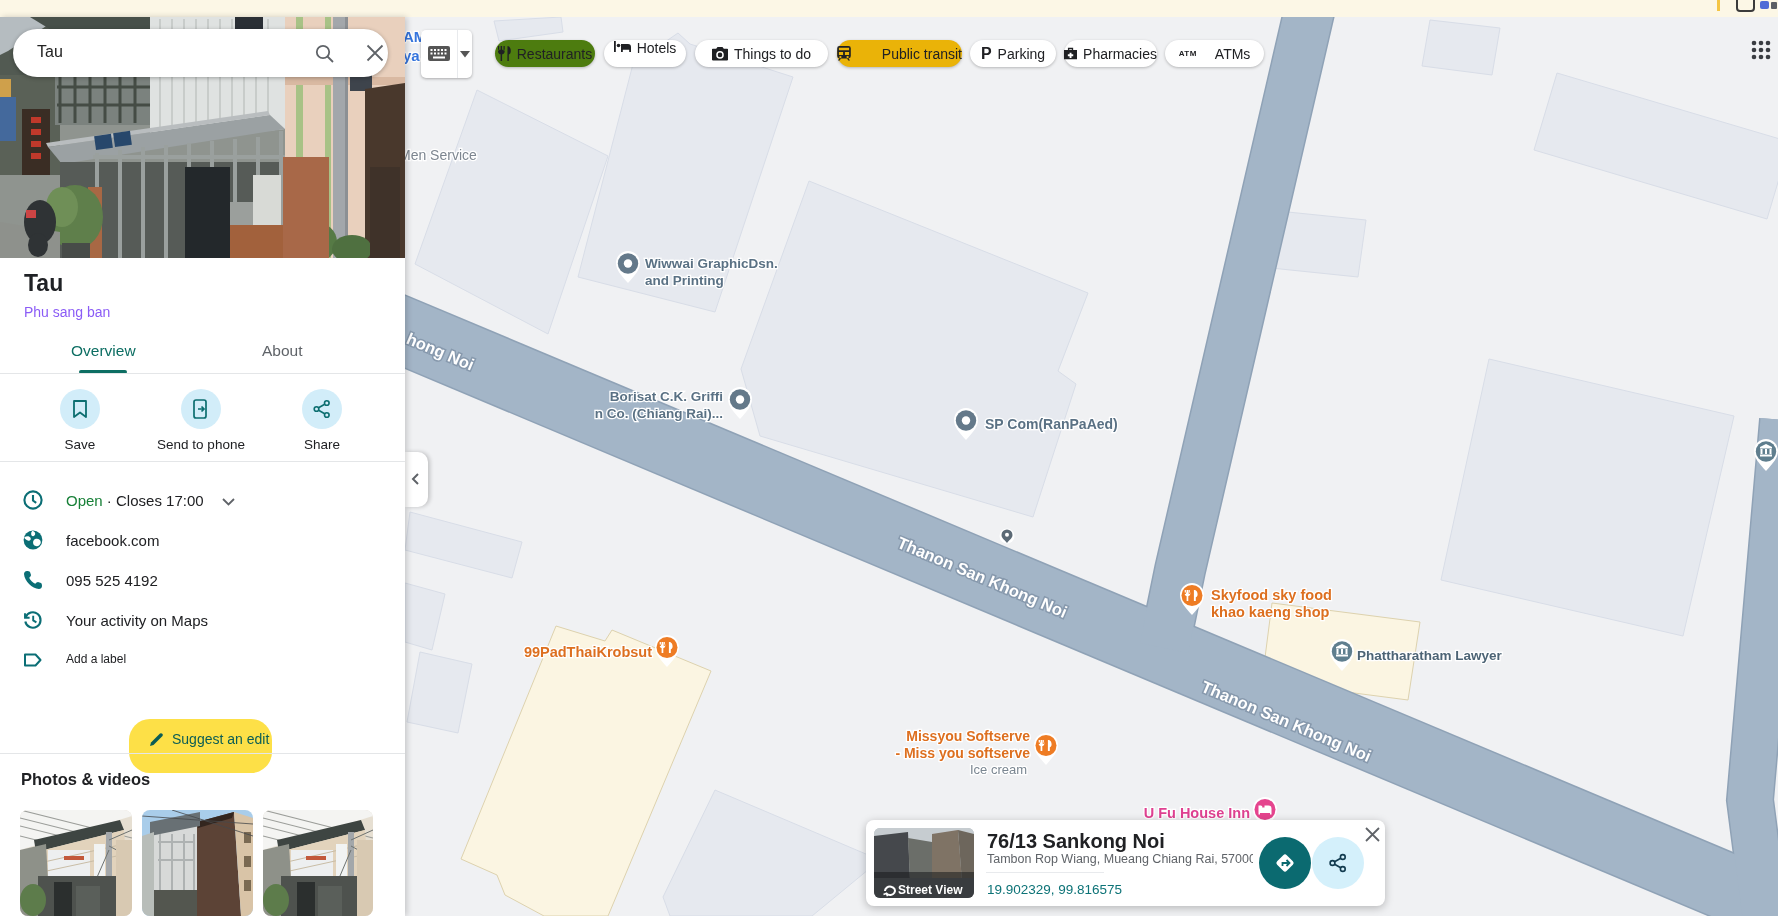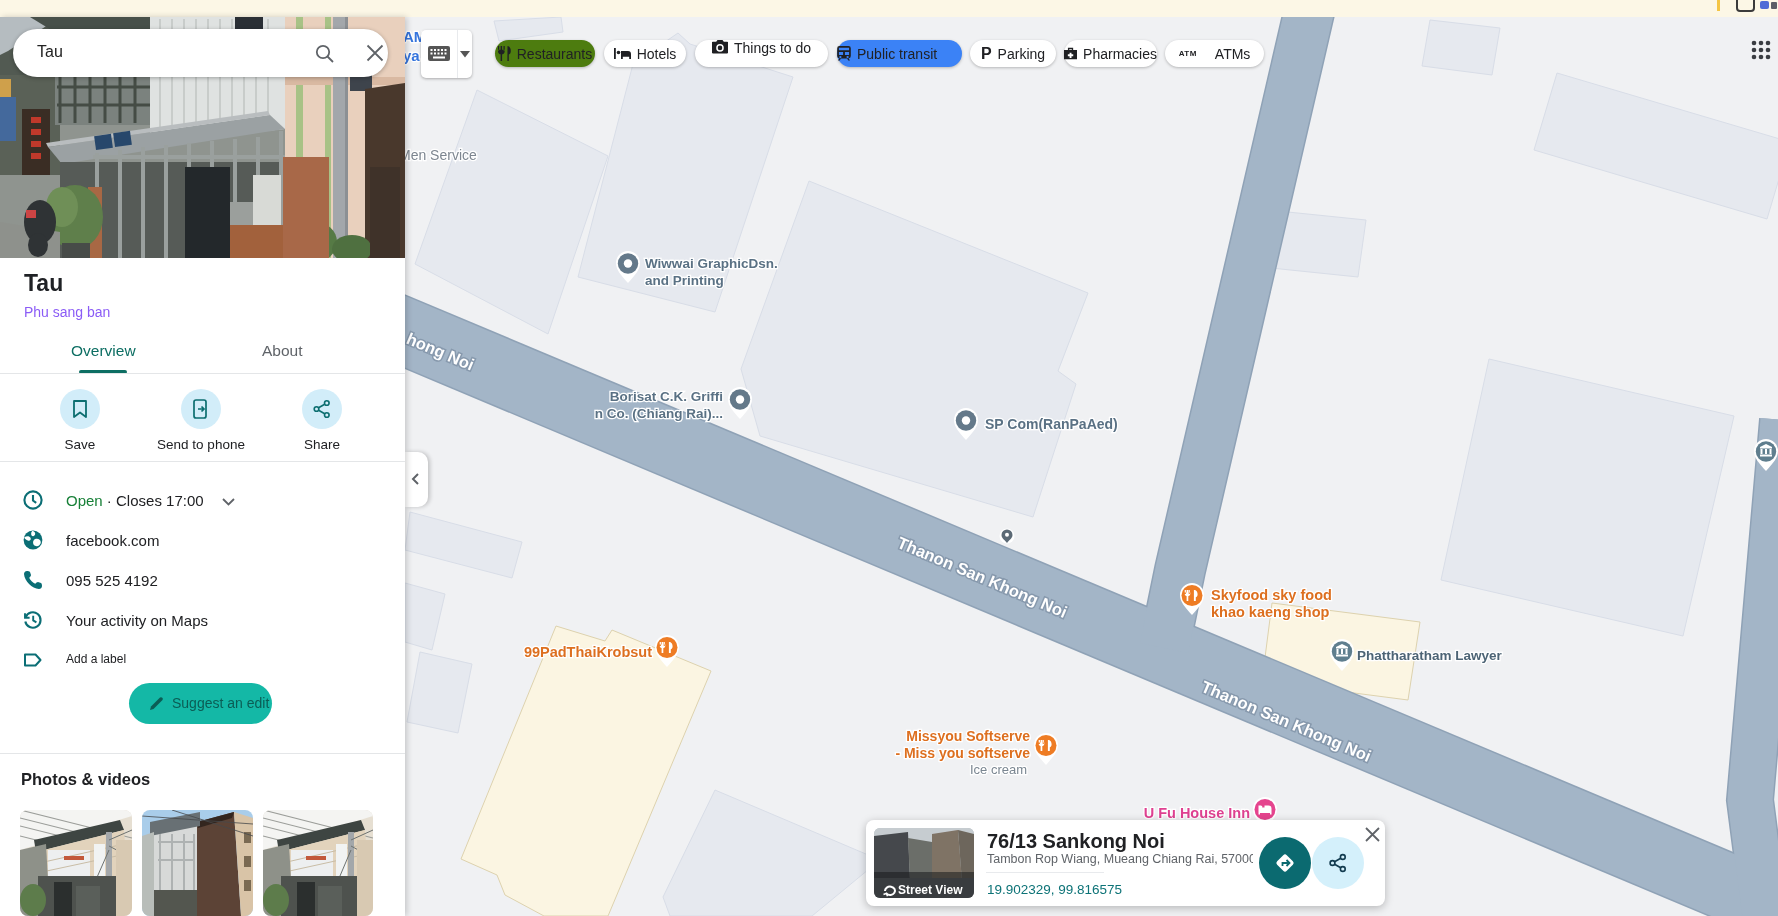--- a/index.html
+++ b/index.html
@@ -205,39 +205,39 @@
     <svg width="13" height="15" viewBox="0 0 13 15" style="margin-right:6px">
         <g fill="#1f2023">
           <rect x="2.6" y="0" width="1.5" height="15"></rect>
           <path d="M0,0 h1.2 v4.5 h-1.2 Z M5.5,0 h1.2 v4.5 h-1.2 Z M0,5 a3.3,3.3 0 0 0 6.7,0 l0,-1.2 h-6.7 Z"></path>
           <path d="M9.5,0 c2.4,0.4 3.3,2.8 3.3,5 c0,2 -0.8,3.2 -2,3.5 L10.8,15 h-1.4 Z"></path>
         </g>
       </svg>
     <span>Restaurants</span>
   </div>
 
-  <div class="abs" style="left:604px;width:82px;height:27px;background:#fff;border-radius:14px;box-shadow:0 1px 3px rgba(0,0,0,.25);display:flex;align-items:center;justify-content:center">
+  <div class="abs" style="left:604px;width:82px;height:27px;background:#fff;border-radius:14px;box-shadow:0 1px 3px rgba(0,0,0,.25);display:flex;justify-content:center">
     <svg width="17" height="13" viewBox="0 0 17 13" style="margin-right:6px">
         <g fill="#1f2023">
           <rect x="0" y="1" width="1.8" height="11"></rect>
           <circle cx="4.5" cy="5.5" r="1.8"></circle>
           <path d="M7,4 h7 a3,3 0 0 1 3,3 v5 h-1.8 v-2.2 H8.8 V12 H7 Z"></path>
         </g>
       </svg>
     <span>Hotels</span>
   </div>
 
-  <div class="abs" style="left:695px;width:133px;height:27px;background:#fff;border-radius:14px;box-shadow:0 1px 3px rgba(0,0,0,.25);display:flex;justify-content:center">
+  <div class="abs" style="left:695px;width:133px;height:27px;background:#fff;border-radius:14px;box-shadow:0 1px 3px rgba(0,0,0,.25);display:flex;align-items:center;justify-content:center">
     <svg width="16" height="14" viewBox="0 0 16 14" style="margin-right:6px">
         <path d="M5.5,0 h5 l1.3,1.8 H15 a1.4,1.4 0 0 1 1.4,1.4 V12 a1.4,1.4 0 0 1 -1.4,1.4 H1 A1.4,1.4 0 0 1 -0.4,12 V3.2 A1.4,1.4 0 0 1 1,1.8 h3.2 Z M8,4.1 a3.8,3.8 0 1 0 0,7.6 a3.8,3.8 0 0 0 0,-7.6 Z M8,5.6 a2.3,2.3 0 1 1 0,4.6 a2.3,2.3 0 0 1 0,-4.6 Z" fill="#1f2023"></path>
       </svg>
     <span>Things to do</span>
   </div>
 
-  <div class="abs" style="left:837px;width:125px;height:27px;background:#3b82f6;border-radius:14px;box-shadow:0 1px 3px rgba(0,0,0,.25);display:flex;align-items:center;justify-content:flex-start">
+  <div class="abs" style="left:837px;width:125px;height:27px;background:#eab308;border-radius:14px;box-shadow:0 1px 3px rgba(0,0,0,.25);display:flex;align-items:center;justify-content:space-between">
     <svg width="14" height="16" viewBox="0 0 14 16" style="margin-right:6px">
         <path d="M2.5,0 h9 a2.3,2.3 0 0 1 2.3,2.3 V10 a2.3,2.3 0 0 1 -2.3,2.3 L13,14.5 h-1.7 l-1.2,-2 H3.9 l-1.2,2 H1 l1.5,-2.2 A2.3,2.3 0 0 1 0.2,10 V2.3 A2.3,2.3 0 0 1 2.5,0 Z M1.9,1.7 h10.2 v2.5 H1.9 Z M1.9,5.9 h4.2 v3.2 H1.9 Z M7.9,5.9 h4.2 v3.2 H7.9 Z M3.4,9.9 a1.15,1.15 0 1 0 0,2.3 a1.15,1.15 0 0 0 0,-2.3 Z M10.6,9.9 a1.15,1.15 0 1 0 0,2.3 a1.15,1.15 0 0 0 0,-2.3 Z" fill="#1f2023" fill-rule="evenodd"></path>
       </svg>
     <span>Public transit</span>
   </div>
 
   <div class="abs" style="left:970px;width:86px;height:27px;background:#fff;border-radius:14px;box-shadow:0 1px 3px rgba(0,0,0,.25);display:flex;align-items:center;justify-content:center">
     <span style="font-weight:bold;font-size:16px;margin-right:6px">P</span>
     <span>Parking</span>
   </div>
@@ -502,21 +502,21 @@
       <path d="M2.6,7.4 A7.7,7.7 0 1 1 2.3,11.5" stroke="#0b6e75" stroke-width="2.1" fill="none"></path>
       <path d="M10.2,5.8 V10.4 L13.4,12.4" stroke="#0b6e75" stroke-width="1.9" fill="none"></path>
     </svg>
   <div class="abs" style="left:66px;top:595px;font-size:15px;color:#202124">Your activity on Maps</div>
 
   <svg class="abs" style="left:23px;top:633px" width="20" height="20" viewBox="0 0 20 20">
       <path d="M2,4.5 h10.5 l5,5.5 l-5,5.5 H2 Z" stroke="#0b6e75" stroke-width="2" fill="none" stroke-linejoin="round"></path>
     </svg>
   <div class="abs" style="left:66px;top:635px;font-size:12px;color:#202124">Add a label</div>
 
-  <div class="abs" style="left:129px;top:666px;width:143px;height:41px;background:#14b8a6;border-radius:21px">
+  <div class="abs" style="left:129px;top:702px;width:143px;height:54px;background:#fde047;border-radius:21px">
     <svg class="abs" style="left:20px;top:13px" width="15" height="15" viewBox="0 0 15 15">
         <path d="M1,14 L2,10.5 L11,1.5 a1.8,1.8 0 0 1 2.5,2.5 L4.5,13 Z" fill="#0b5d55"></path>
       </svg>
     <div class="abs" style="left:43px;top:12px;font-size:14px;color:#0b5d55">Suggest an edit</div>
   </div>
 
   <div class="abs" style="left:0;top:736px;width:405px;height:1px;background:#e4e6e8"></div>
 
   <div class="abs" style="left:21px;top:753px;font-size:16.5px;font-weight:bold;color:#202124">Photos &amp; videos</div>
 

